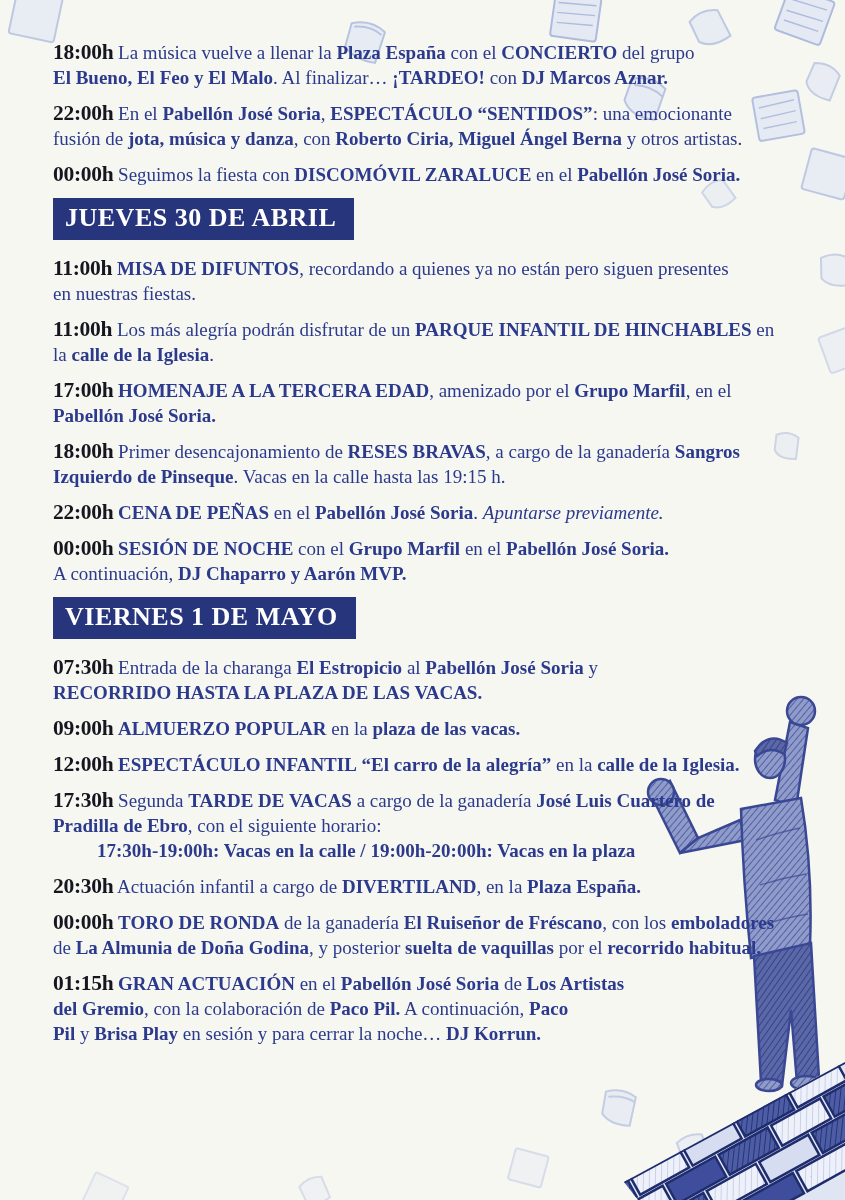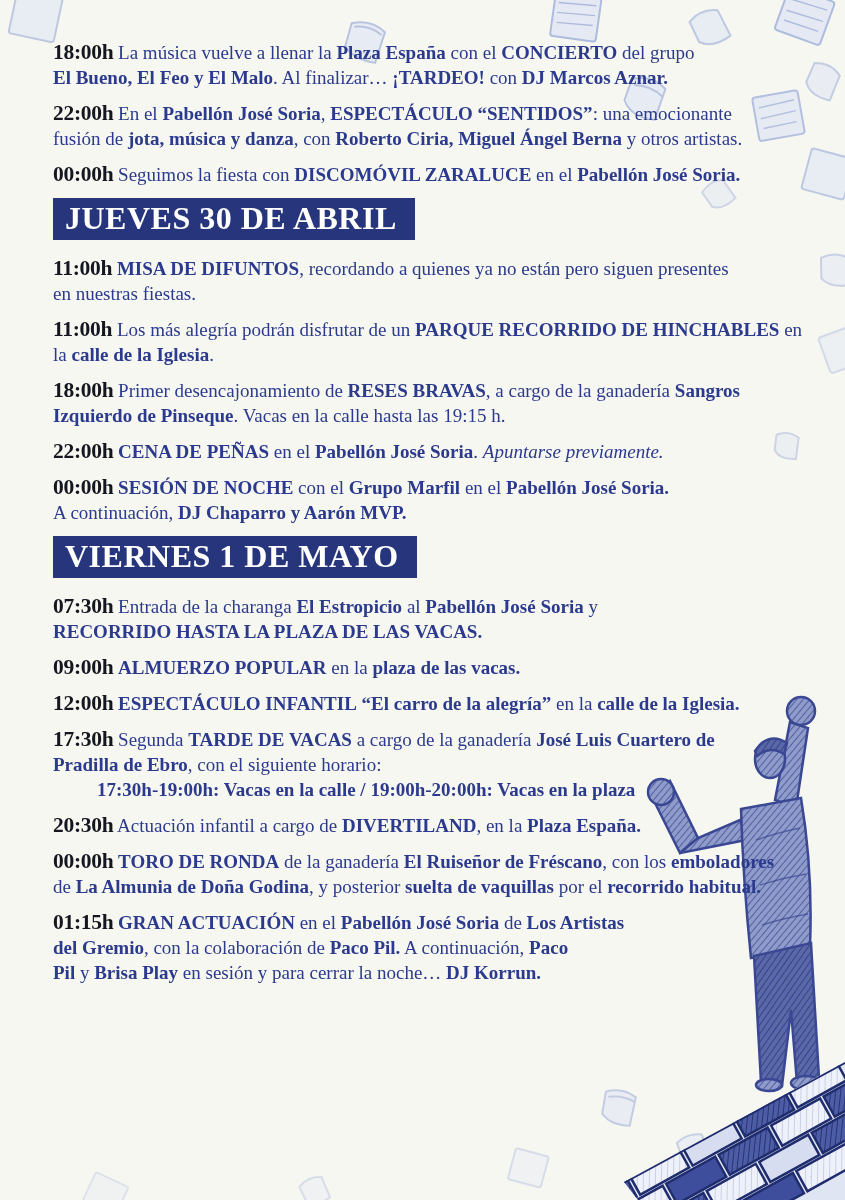--- a/index.html
+++ b/index.html
@@ -40,21 +40,21 @@
   .seg-i{font-style:italic;}
   .ind{margin-left:44px;}
   .day-header{
     margin:10px 0 16px 0;
   }
   .day-header span{
     display:inline-block;
     background:var(--header-bg);
     color:var(--header-fg);
     font-weight:bold;
-    font-size:32px;
+    font-size:26px;
     line-height:30px;
     padding:5px 18px 7px 12px;
     letter-spacing:0.5px;
   }
 </style>
 </head>
 <body>
 
 <div class="page">
 
@@ -206,21 +206,22 @@
       <path d="M14,502 L235,382" stroke="#1f2c6d" stroke-width="3.5" fill="none"></path>
     </g>
   </svg>
 
   <div class="content" id="content">
       <p class="event"><span class="time">18:00h</span> <span class="seg-r">La música vuelve a llenar la </span><span class="seg-b">Plaza España</span><span class="seg-r"> con el </span><span class="seg-b">CONCIERTO</span><span class="seg-r"> del grupo</span><br><span class="seg-b">El Bueno, El Feo y El Malo</span><span class="seg-r">. Al finalizar… </span><span class="seg-b">¡TARDEO!</span><span class="seg-r"> con </span><span class="seg-b">DJ Marcos Aznar.</span></p>
       <p class="event"><span class="time">22:00h</span> <span class="seg-r">En el </span><span class="seg-b">Pabellón José Soria</span><span class="seg-r">, </span><span class="seg-b">ESPECTÁCULO “SENTIDOS”</span><span class="seg-r">: una emocionante</span><br><span class="seg-r">fusión de </span><span class="seg-b">jota, música y danza</span><span class="seg-r">, con </span><span class="seg-b">Roberto Ciria, Miguel Ángel Berna</span><span class="seg-r"> y otros artistas.</span></p>
       <p class="event"><span class="time">00:00h</span> <span class="seg-r">Seguimos la fiesta con </span><span class="seg-b">DISCOMÓVIL ZARALUCE</span><span class="seg-r"> en el </span><span class="seg-b">Pabellón José Soria.</span></p>
       <div class="day-header"><span>JUEVES 30 DE ABRIL</span></div>
       <p class="event"><span class="time">11:00h</span> <span class="seg-b">MISA DE DIFUNTOS</span><span class="seg-r">, recordando a quienes ya no están pero siguen presentes</span><br><span class="seg-r">en nuestras fiestas.</span></p>
-      <p class="event"><span class="time">11:00h</span> <span class="seg-r">Los más alegría podrán disfrutar de un </span><span class="seg-b">PARQUE RECORRIDO DE HINCHABLES</span><span class="seg-r"> en</span><br><span class="seg-r">la </span><span class="seg-b">calle de la Iglesia</span><span class="seg-r">.</span></p>
+      <p class="event"><span class="time">11:00h</span> <span class="seg-r">Los más alegría podrán disfrutar de un </span><span class="seg-b">PARQUE INFANTIL DE HINCHABLES</span><span class="seg-r"> en</span><br><span class="seg-r">la </span><span class="seg-b">calle de la Iglesia</span><span class="seg-r">.</span></p>
+      <p class="event"><span class="time">17:00h</span> <span class="seg-b">HOMENAJE A LA TERCERA EDAD</span><span class="seg-r">, amenizado por el </span><span class="seg-b">Grupo Marfil</span><span class="seg-r">, en el</span><br><span class="seg-b">Pabellón José Soria.</span></p>
       <p class="event"><span class="time">18:00h</span> <span class="seg-r">Primer desencajonamiento de </span><span class="seg-b">RESES BRAVAS</span><span class="seg-r">, a cargo de la ganadería </span><span class="seg-b">Sangros</span><br><span class="seg-b">Izquierdo de Pinseque</span><span class="seg-r">. Vacas en la calle hasta las 19:15 h.</span></p>
       <p class="event"><span class="time">22:00h</span> <span class="seg-b">CENA DE PEÑAS</span><span class="seg-r"> en el </span><span class="seg-b">Pabellón José Soria</span><span class="seg-r">. </span><span class="seg-i">Apuntarse previamente.</span></p>
       <p class="event"><span class="time">00:00h</span> <span class="seg-b">SESIÓN DE NOCHE</span><span class="seg-r"> con el </span><span class="seg-b">Grupo Marfil</span><span class="seg-r"> en el </span><span class="seg-b">Pabellón José Soria.</span><br><span class="seg-r">A continuación, </span><span class="seg-b">DJ Chaparro y Aarón MVP.</span></p>
       <div class="day-header"><span>VIERNES 1 DE MAYO</span></div>
       <p class="event"><span class="time">07:30h</span> <span class="seg-r">Entrada de la charanga </span><span class="seg-b">El Estropicio</span><span class="seg-r"> al </span><span class="seg-b">Pabellón José Soria</span><span class="seg-r"> y</span><br><span class="seg-b">RECORRIDO HASTA LA PLAZA DE LAS VACAS.</span></p>
       <p class="event"><span class="time">09:00h</span> <span class="seg-b">ALMUERZO POPULAR</span><span class="seg-r"> en la </span><span class="seg-b">plaza de las vacas.</span></p>
       <p class="event"><span class="time">12:00h</span> <span class="seg-b">ESPECTÁCULO INFANTIL</span><span class="seg-r"> </span><span class="seg-b">“El carro de la alegría”</span><span class="seg-r"> en la </span><span class="seg-b">calle de la Iglesia.</span></p>
       <p class="event"><span class="time">17:30h</span> <span class="seg-r">Segunda </span><span class="seg-b">TARDE DE VACAS</span><span class="seg-r"> a cargo de la ganadería </span><span class="seg-b">José Luis Cuartero de</span><br><span class="seg-b">Pradilla de Ebro</span><span class="seg-r">, con el siguiente horario:</span><br><span class="seg-b ind">17:30h-19:00h: Vacas en la calle / 19:00h-20:00h: Vacas en la plaza</span></p>
       <p class="event"><span class="time">20:30h</span> <span class="seg-r">Actuación infantil a cargo de </span><span class="seg-b">DIVERTILAND</span><span class="seg-r">, en la </span><span class="seg-b">Plaza España.</span></p>
       <p class="event"><span class="time">00:00h</span> <span class="seg-b">TORO DE RONDA</span><span class="seg-r"> de la ganadería </span><span class="seg-b">El Ruiseñor de Fréscano</span><span class="seg-r">, con los </span><span class="seg-b">emboladores</span><br><span class="seg-r">de </span><span class="seg-b">La Almunia de Doña Godina</span><span class="seg-r">, y posterior </span><span class="seg-b">suelta de vaquillas</span><span class="seg-r"> por el </span><span class="seg-b">recorrido habitual.</span></p>

